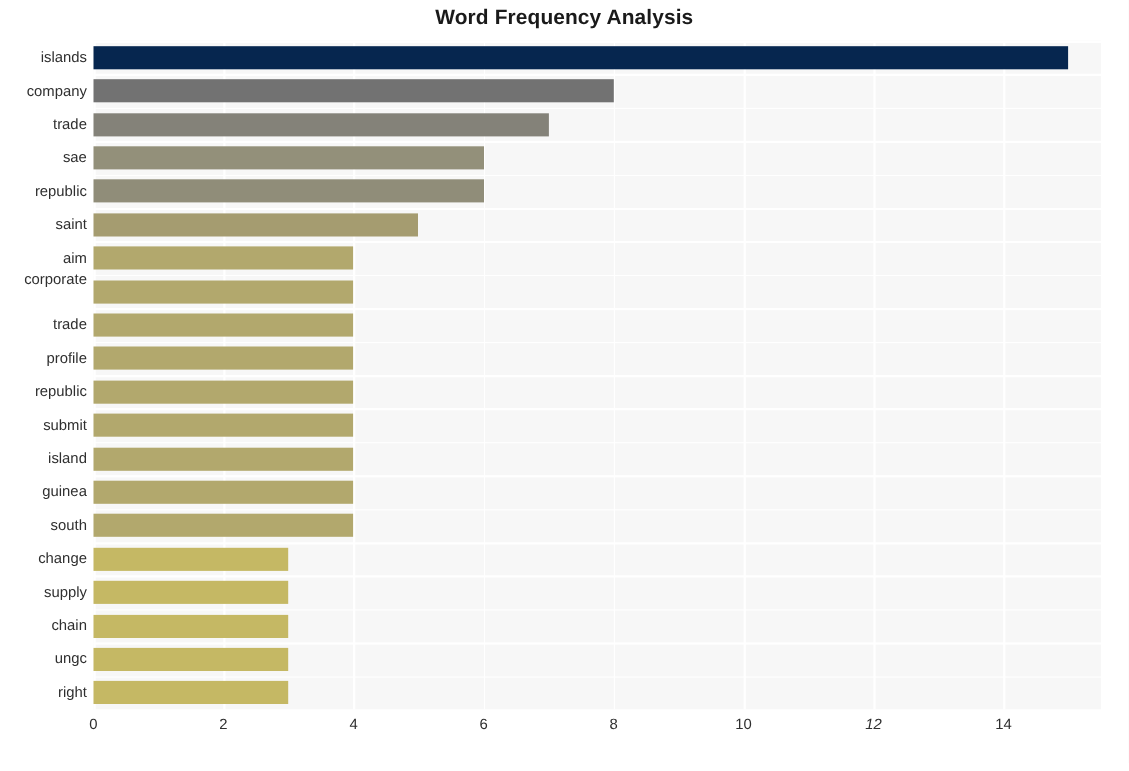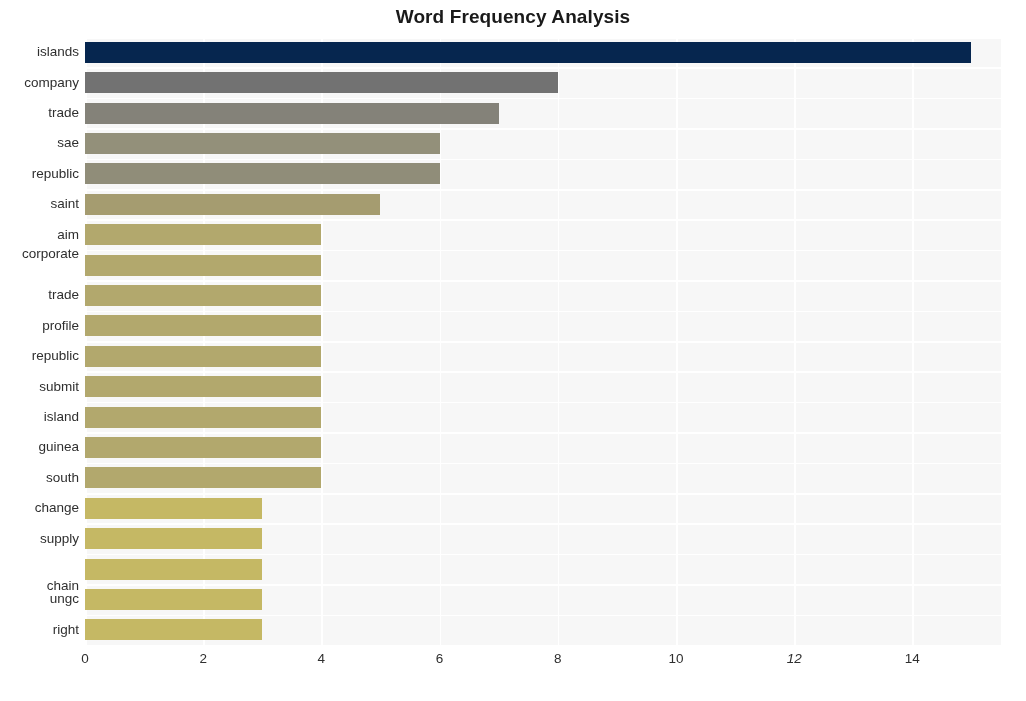--- a/index.html
+++ b/index.html
@@ -198,21 +198,21 @@
       <div class="y-tick-label" style="top: 210px;">corporate</div>
       <div class="y-tick-label" style="top: 251.4px;">trade</div>
       <div class="y-tick-label" style="top: 281.8px;">profile</div>
       <div class="y-tick-label" style="top: 312.2px;">republic</div>
       <div class="y-tick-label" style="top: 342.6px;">submit</div>
       <div class="y-tick-label" style="top: 373px; margin-left: 20px;">island</div>
       <div class="y-tick-label" style="top: 403.4px;">guinea</div>
       <div class="y-tick-label" style="top: 433.8px;">south</div>
       <div class="y-tick-label" style="top: 464.2px; margin-left: 37px;">change</div>
       <div class="y-tick-label" style="top: 494.6px;">supply</div>
-      <div class="y-tick-label" style="top: 542px;">chain</div>
+      <div class="y-tick-label" style="top: 525px;">chain</div>
       <div class="y-tick-label" style="top: 555.4px;">ungc</div>
       <div class="y-tick-label" style="top: 585.8px;">right</div>
     </div>
 
   <div id="x-axis-labels">
       <div class="x-tick-label" style="left: 0px;">0</div>
       <div class="x-tick-label" style="left: 118.194px;">2</div>
       <div class="x-tick-label" style="left: 236.387px;">4</div>
       <div class="x-tick-label" style="left: 354.581px;">6</div>
       <div class="x-tick-label" style="left: 472.774px;">8</div>

